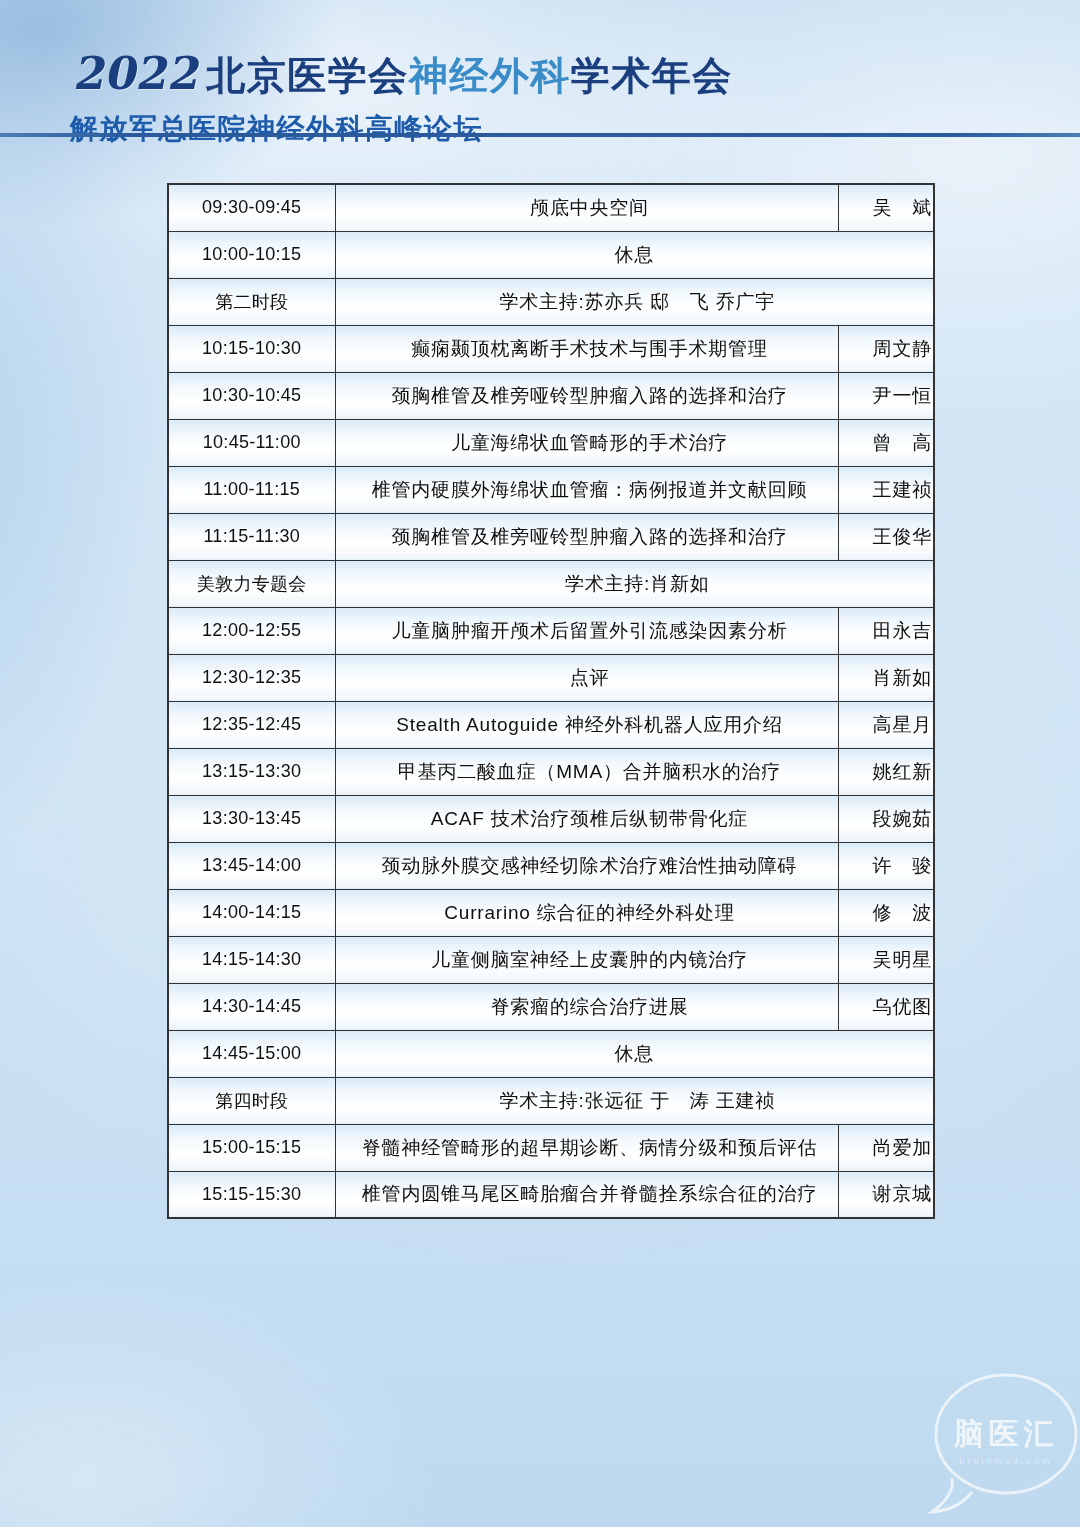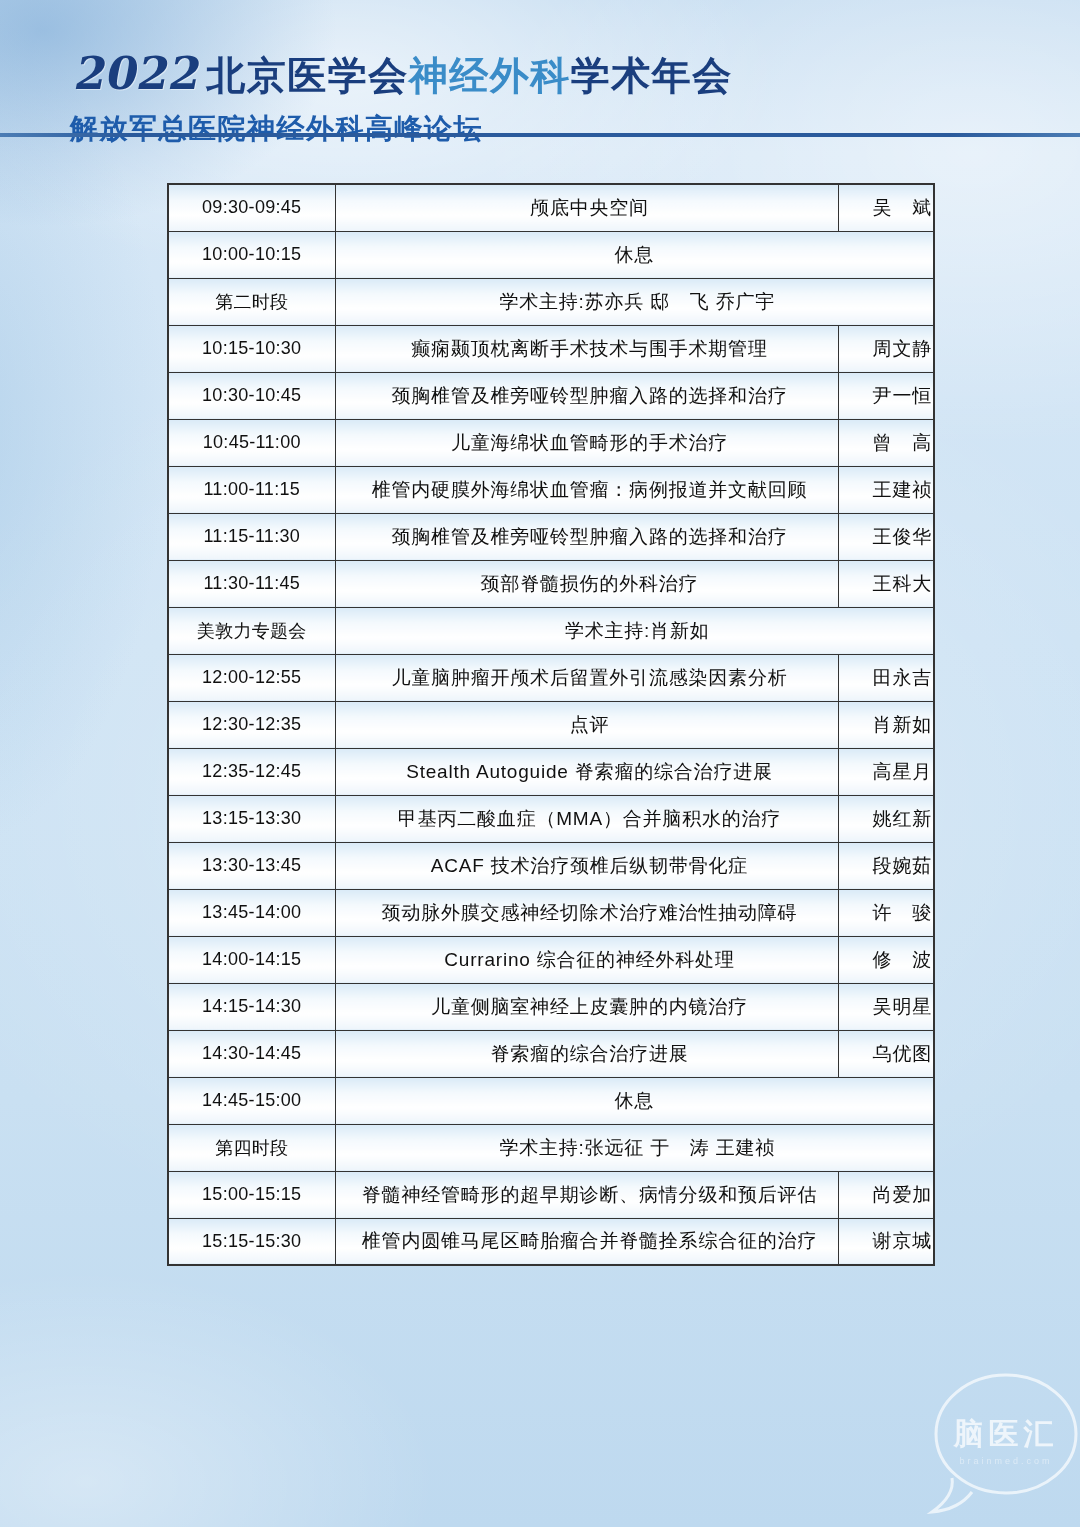--- a/index.html
+++ b/index.html
@@ -95,41 +95,36 @@
           <td class="c-time">11:00-11:15</td>
           <td class="c-title">椎管内硬膜外海绵状血管瘤：病例报道并文献回顾</td>
           <td class="c-speaker">王建祯</td>
         </tr>
         <tr>
           <td class="c-time">11:15-11:30</td>
           <td class="c-title">颈胸椎管及椎旁哑铃型肿瘤入路的选择和治疗</td>
           <td class="c-speaker">王俊华</td>
         </tr>
         <tr>
-          <td class="c-time">11:30-11:45</td>
-          <td class="c-title">颈部脊髓损伤的外科治疗</td>
-          <td class="c-speaker">王科大</td>
-        </tr>
-        <tr>
           <td class="c-session-label">美敦力专题会</td>
           <td class="c-title" colspan="2">学术主持:肖新如</td>
         </tr>
         <tr>
           <td class="c-time">12:00-12:55</td>
           <td class="c-title">儿童脑肿瘤开颅术后留置外引流感染因素分析</td>
           <td class="c-speaker">田永吉</td>
         </tr>
         <tr>
           <td class="c-time">12:30-12:35</td>
           <td class="c-title">点评</td>
           <td class="c-speaker">肖新如</td>
         </tr>
         <tr>
           <td class="c-time">12:35-12:45</td>
-          <td class="c-title">Stealth Autoguide 脊索瘤的综合治疗进展</td>
+          <td class="c-title">Stealth Autoguide 神经外科机器人应用介绍</td>
           <td class="c-speaker">高星月</td>
         </tr>
         <tr>
           <td class="c-time">13:15-13:30</td>
           <td class="c-title">甲基丙二酸血症（MMA）合并脑积水的治疗</td>
           <td class="c-speaker">姚红新</td>
         </tr>
         <tr>
           <td class="c-time">13:30-13:45</td>
           <td class="c-title">ACAF 技术治疗颈椎后纵韧带骨化症</td>

